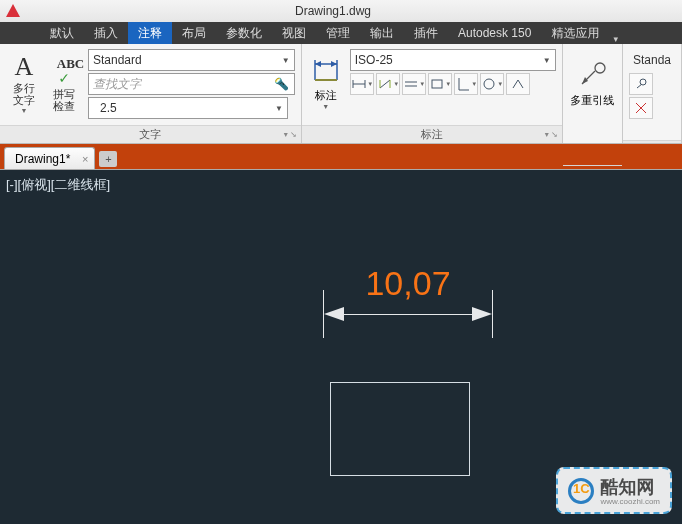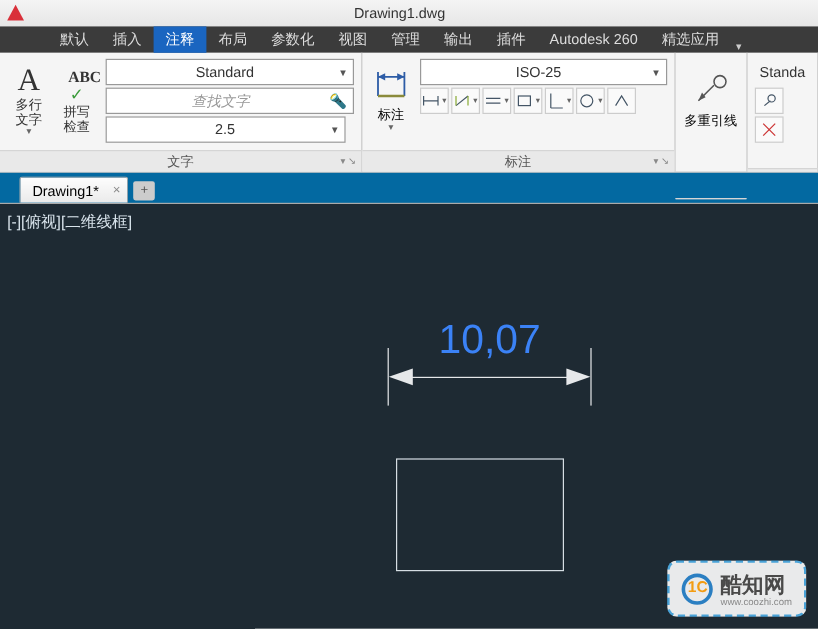--- a/index.html
+++ b/index.html
@@ -25,21 +25,21 @@
 
   
   .text-panel { width: 310px; }
   .btn-col { display: flex; flex-direction: column; align-items: center; justify-content: center; width: 40px; height: 74px; font-size: 11px; color: #333; cursor: pointer; }
   .btn-col .big { font-size: 26px; font-family: "Times New Roman", serif; line-height: 1; }
   .btn-col .abc { font-size: 13px; font-weight: bold; font-family: "Times New Roman", serif; margin-left: 13px; }
   .btn-col .check { color: #3a9b3a; font-size: 14px; margin-top: -2px; }
   .btn-col .lbl { line-height: 1.1; text-align: center; margin-top: 2px; }
   .btn-col .dd { font-size: 7px; color: #666; margin-top: 1px; }
   .field-stack { flex: 1; display: flex; flex-direction: column; gap: 2px; padding: 2px 2px 0 4px; }
-  .combo { display: flex; align-items: center; border: 1px solid #999; background: #fff; height: 22px; font-size: 12px; padding: 0 4px; cursor: pointer; text-align: center; }
+  .combo { display: flex; align-items: center; border: 1px solid #999; background: #fff; height: 22px; font-size: 12px; padding: 0 4px; cursor: pointer; }
   .combo .txt { flex: 1; color: #333; }
   .combo .txt.placeholder { color: #999; font-style: italic; }
   .combo .arr { font-size: 8px; color: #555; }
   .combo.narrow { width: 200px; padding-left: 11px; }
 
   
   .dim-panel { width: 268px; }
   .dim-left { width: 40px; display: flex; flex-direction: column; align-items: center; justify-content: center; height: 74px; cursor: pointer; }
   .dim-left .lbl { font-size: 11px; margin-top: 2px; }
   .dim-right { flex: 1; display: flex; flex-direction: column; gap: 2px; padding: 2px 2px 0 4px; }
@@ -51,37 +51,37 @@
   
   .leader-panel { width: 62px; gap: 41px; }
   .leader-body { display: flex; flex-direction: column; align-items: center; justify-content: center; height: 74px; cursor: pointer; width: 100%; }
   .leader-body .lbl { font-size: 11px; margin-top: 3px; }
 
   
   .extra-panel { flex: 1; gap: 16px; }
   .extra-body { display: flex; flex-direction: column; gap: 2px; padding: 2px; }
 
   
-  .doctab-area { height: 26px; background: #0369a1; border-bottom: 1px solid #aaa; display: flex; align-items: flex-end; padding-left: 16px; }
+  .doctab-area { height: 26px; background: #c2410c; border-bottom: 1px solid #aaa; display: flex; align-items: flex-end; padding-left: 4px; }
   .doctab { height: 22px; background: linear-gradient(#fdfdfd,#eaeaea); border: 1px solid #aaa; border-bottom: none; border-radius: 3px 3px 0 0; padding: 0 24px 0 10px; font-size: 12px; display: flex; align-items: center; position: relative; cursor: pointer; }
   .doctab .close { position: absolute; right: 6px; font-size: 11px; color: #888; cursor: pointer; }
   .newtab { width: 18px; height: 16px; background: #ccc; margin-left: 4px; margin-bottom: 2px; border-radius: 2px; display: flex; align-items: center; justify-content: center; font-size: 11px; color: #555; cursor: pointer; }
 
   
   .canvas { position: absolute; left: 0; top: 170px; right: 0; bottom: 0; background: #1e2a33; }
   .vp-label { position: absolute; left: 6px; top: 6px; font-size: 13px; color: #d9e4ec; font-family: SimSun, sans-serif; }
   .dim-group { position: absolute; left: 323px; top: 100px; width: 170px; }
   .dim-ext-l, .dim-ext-r { position: absolute; top: 20px; height: 48px; width: 1px; background: #e6e8ea; }
   .dim-ext-l { left: 0; }
   .dim-ext-r { right: 0; }
   .dim-line { position: absolute; top: 44px; left: 8px; right: 8px; height: 1px; background: #e6e8ea; }
   .dim-arrow-l, .dim-arrow-r { position: absolute; top: 37px; width: 0; height: 0; border-top: 7px solid transparent; border-bottom: 7px solid transparent; }
   .dim-arrow-l { left: 1px; border-right: 20px solid #e6e8ea; }
   .dim-arrow-r { right: 1px; border-left: 20px solid #e6e8ea; }
-  .dim-text { position: absolute; top: -6px; left: 0; right: 0; text-align: center; font-size: 34px; color: #3b82f6; font-family: Arial, sans-serif; }
+  .dim-text { position: absolute; top: -6px; left: 0; right: 0; text-align: center; font-size: 34px; color: #f97316; font-family: Arial, sans-serif; }
   .rect { position: absolute; left: 330px; top: 212px; width: 140px; height: 94px; border: 1px solid #d6dee4; }
 
   
   .watermark { position: absolute; right: 10px; bottom: 10px; display: flex; align-items: center; padding: 6px 10px; background: rgba(255,255,255,0.9); border: 2px dashed #4aa3d8; border-radius: 8px; font-size: 18px; color: #4a4a4a; font-weight: bold; }
   .watermark .logo-c { width: 26px; height: 26px; border-radius: 50%; border: 3px solid #2b7fc2; display: flex; justify-content: center; font-size: 13px; font-weight: bold; color: #f39c12; margin-right: 6px; }
   .watermark .sub { display: block; font-size: 8px; color: #888; font-weight: normal; margin-top: -2px; }
 </style>
 </head>
 <body>
 
@@ -97,21 +97,21 @@
 <div class="menubar">
   <div class="menu-item">默认</div>
   <div class="menu-item">插入</div>
   <div class="menu-item active">注释</div>
   <div class="menu-item">布局</div>
   <div class="menu-item">参数化</div>
   <div class="menu-item">视图</div>
   <div class="menu-item">管理</div>
   <div class="menu-item">输出</div>
   <div class="menu-item">插件</div>
-  <div class="menu-item">Autodesk 260</div>
+  <div class="menu-item">Autodesk 150</div>
   <div class="menu-item">精选应用</div>
   <span class="arrow">▾</span>
 </div>
 
 <div class="ribbon">
 
   <div class="panel text-panel">
     <div class="panel-body">
       <div class="btn-col">
         <span class="big">A</span>

